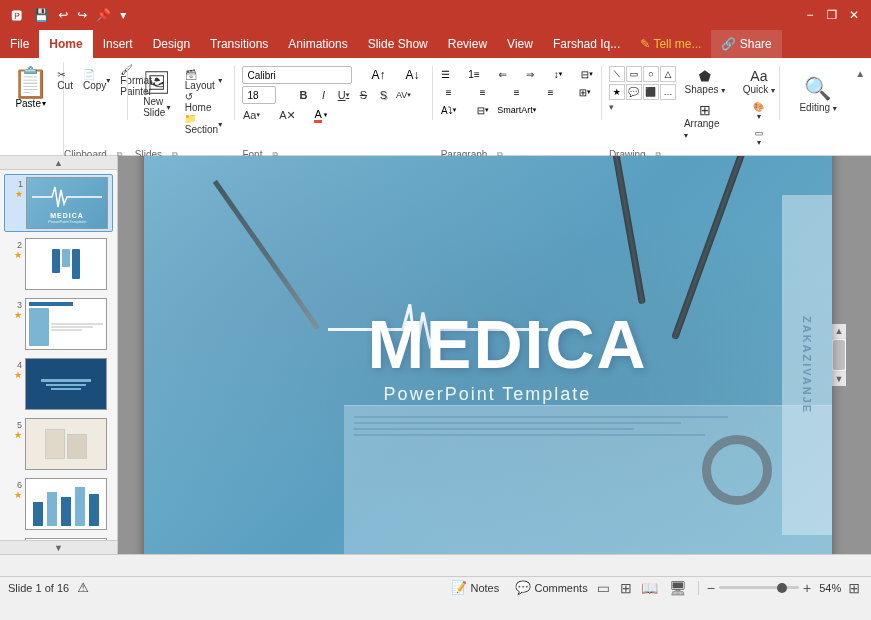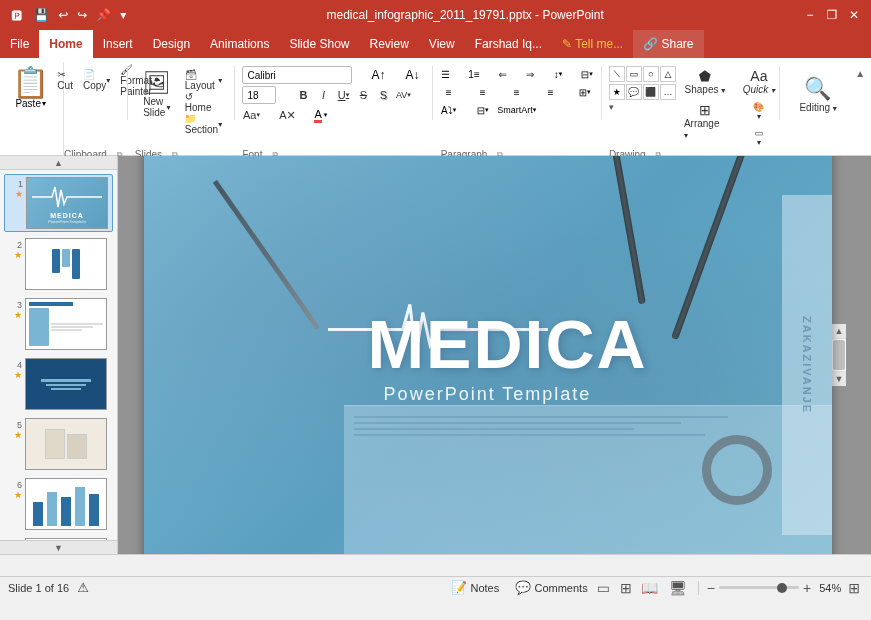--- a/index.html
+++ b/index.html
@@ -290,33 +290,33 @@
   <div class="title-bar-left">
     <div class="qa-btn">🅿</div>
     <div class="quick-access">
       <div class="qa-btn">💾</div>
       <div class="qa-btn">↩</div>
       <div class="qa-btn">↪</div>
       <div class="qa-btn">📌</div>
       <div class="qa-btn">▾</div>
     </div>
   </div>
-  <div class="title-bar-center">medical_infographic_2011_19791.pptx - PowerPoint</div>
   <div class="title-bar-right">
     <div class="title-btn">−</div>
     <div class="title-btn">❐</div>
     <div class="title-btn close">✕</div>
   </div>
 </div>
 
 <div class="menu-bar">
   <div class="menu-item">File</div>
   <div class="menu-item active">Home</div>
   <div class="menu-item">Insert</div>
   <div class="menu-item">Design</div>
+  <div class="menu-item">Transitions</div>
   <div class="menu-item">Animations</div>
   <div class="menu-item">Slide Show</div>
   <div class="menu-item">Review</div>
   <div class="menu-item">View</div>
   <div class="menu-item">Farshad Iq...</div>
   <div class="menu-item" style="color:#f0c040;">✎ Tell me...</div>
   <div class="menu-item" style="background:rgba(255,255,255,0.15);">🔗 Share</div>
 </div>
 
 <div class="ribbon">
@@ -454,21 +454,21 @@
             <span style="font-size:10px;">Shapes <span style="font-size:8px;">▾</span></span>
           </div>
           <div class="ribbon-btn" style="height:auto;min-width:50px;padding:2px 4px;">
             <span style="font-size:14px;">⊞</span>
             <span style="font-size:10px;">Arrange <span style="font-size:8px;">▾</span></span>
           </div>
         </div>
         <div style="display:flex;flex-direction:column;gap:3px;">
           <div class="ribbon-btn" style="height:auto;min-width:50px;padding:2px 4px;">
             <span style="font-size:14px;">Aa</span>
-            <span style="font-size:10px;font-style:italic;">Quick <span style="font-size:8px;">▾</span></span>
+            <span style="font-size:10px;">Quick <span style="font-size:8px;">▾</span></span>
           </div>
           <div class="ribbon-btn" style="height:auto;min-width:50px;padding:2px 4px;font-size:9px;">
             🎨 <span style="font-size:8px;">▾</span>
           </div>
           <div class="ribbon-btn" style="height:auto;min-width:50px;padding:2px 4px;font-size:9px;">
             ▭ <span style="font-size:8px;">▾</span>
           </div>
         </div>
       </div>
       <div class="ribbon-group-label" style="padding:0 4px 4px 4px;">

